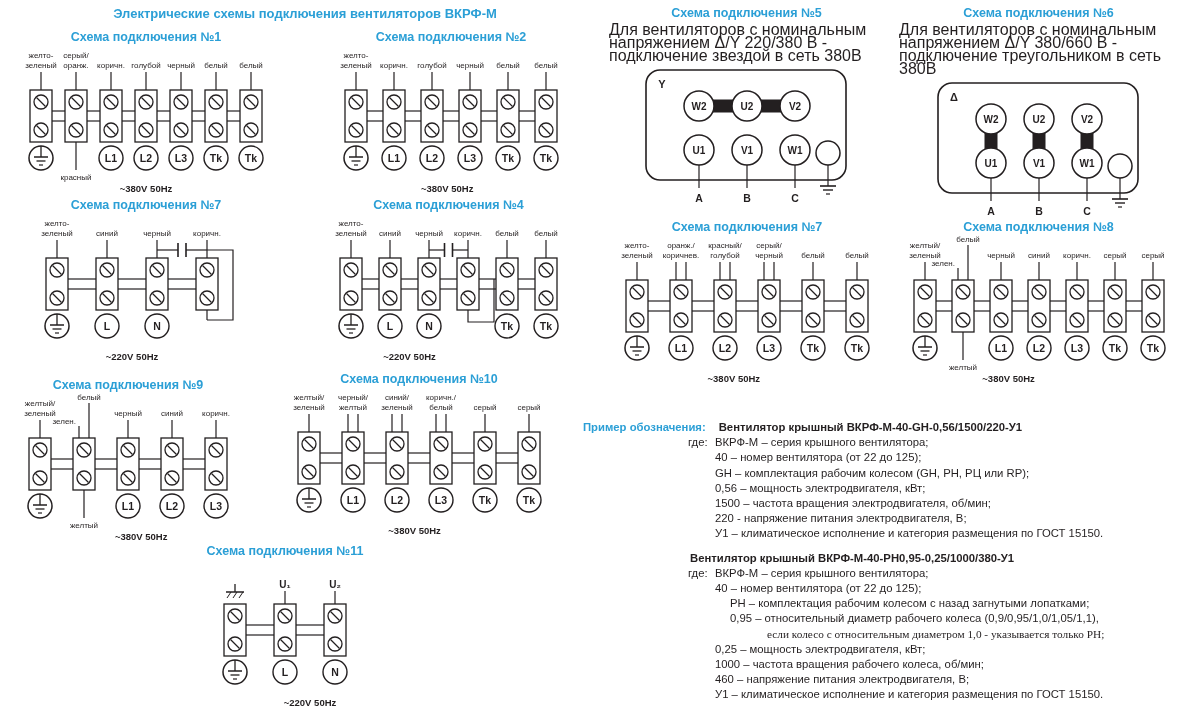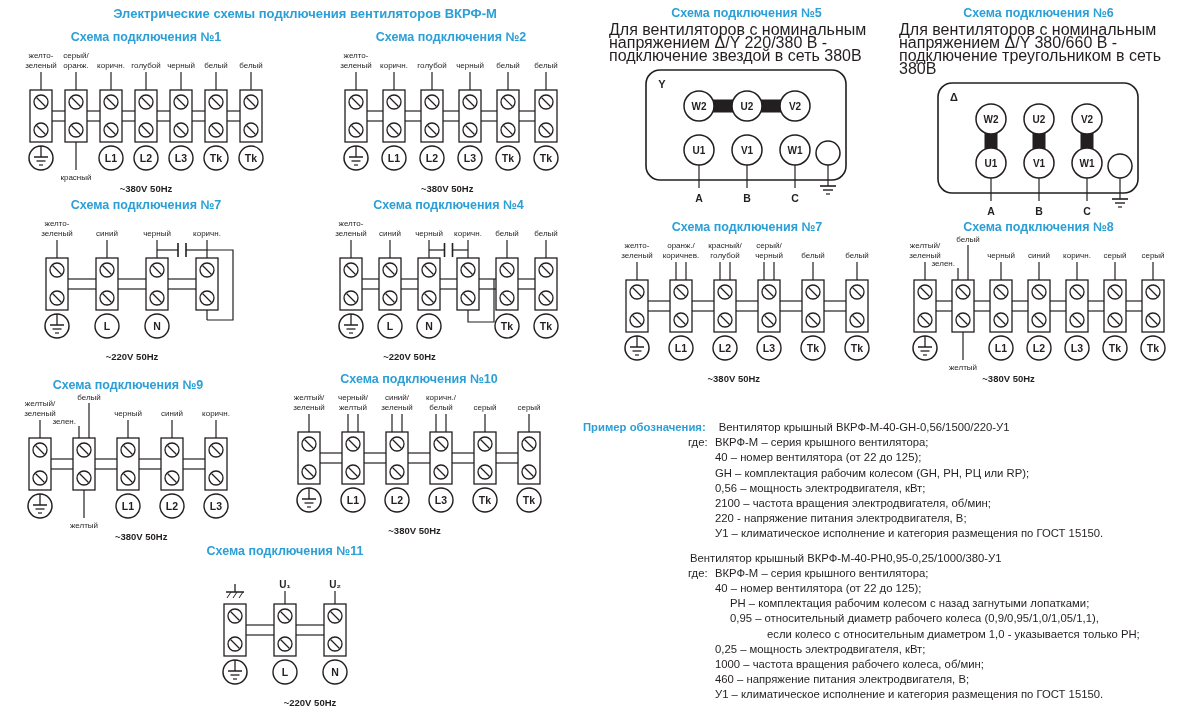--- a/index.html
+++ b/index.html
@@ -32,26 +32,26 @@
   #s6  { left:893px; top:6px;   width:291px; }
   #s7  { left:603px; top:220px; width:288px; }
   #s8  { left:893px; top:220px; width:291px; }
   #s9  { left:5px;   top:378px; width:246px; }
   #s10 { left:272px; top:372px; width:294px; }
   #s11 { left:154px; top:544px; width:262px; }
 
   #example { position:absolute; left:583px; top:420px; width:598px; font-size:11.3px; line-height:15.2px; }
   .ex-head { display:flex; }
   .ex-heading { color:var(--accent); font-weight:bold; margin-right:13px; white-space:nowrap; }
-  .ex-model { font-weight:normal; }
+  .ex-model { font-weight:bold; }
   .ex-model.b2 { margin-left:107px; margin-top:9px; }
   .ex-item { position:relative; padding-left:132px; }
   .ex-item .where { position:absolute; left:105px; }
   .ex-item.ind2 { padding-left:147px; }
-  .ex-item.ind3 { padding-left:184px; }
+  .ex-item.ind3 { padding-left:184px;font-family:Liberation Serif, serif; }
 </style>
 </head>
 <body style="--accent: #2b9fd6; --ink: #231f20;">
 
 <h1 class="page-title">Электрические схемы подключения вентиляторов ВКРФ-М</h1>
 
 <section class="scheme" id="s1">
   <h3>Схема подключения №1</h3>
   <div class="diagram">
       <svg width="270" height="150" viewBox="0 0 270 150">
@@ -1014,21 +1014,21 @@
 <section id="example">
   <div class="ex-head">
     <span class="ex-heading">Пример обозначения:</span>
     <span class="ex-model">Вентилятор крышный ВКРФ-М-40-GH-0,56/1500/220-У1</span>
   </div>
   <div class="items">
       <div class="ex-item ind1"><span class="where">где:</span><span>ВКРФ-М – серия крышного вентилятора;</span></div>
       <div class="ex-item ind1"><span>40 – номер вентилятора (от 22 до 125);</span></div>
       <div class="ex-item ind1"><span>GH – комплектация рабочим колесом (GH, РН, РЦ или RP);</span></div>
       <div class="ex-item ind1"><span>0,56 – мощность электродвигателя, кВт;</span></div>
-      <div class="ex-item ind1"><span>2100 – частота вращения электродвигателя, об/мин;</span></div>
+      <div class="ex-item ind1"><span>1500 – частота вращения электродвигателя, об/мин;</span></div>
       <div class="ex-item ind1"><span>220 - напряжение питания электродвигателя, В;</span></div>
       <div class="ex-item ind1"><span>У1 – климатическое исполнение и категория размещения по ГОСТ 15150.</span></div>
     </div>
   <div class="ex-model b2">Вентилятор крышный ВКРФ-М-40-РН0,95-0,25/1000/380-У1</div>
   <div class="items">
       <div class="ex-item ind1"><span class="where">где:</span><span>ВКРФ-М – серия крышного вентилятора;</span></div>
       <div class="ex-item ind1"><span>40 – номер вентилятора (от 22 до 125);</span></div>
       <div class="ex-item ind2"><span>РН – комплектация рабочим колесом с назад загнутыми лопатками;</span></div>
       <div class="ex-item ind2"><span>0,95 – относительный диаметр рабочего колеса (0,9/0,95/1,0/1,05/1,1),</span></div>
       <div class="ex-item ind3"><span>если колесо с относительным диаметром 1,0 - указывается только РН;</span></div>

